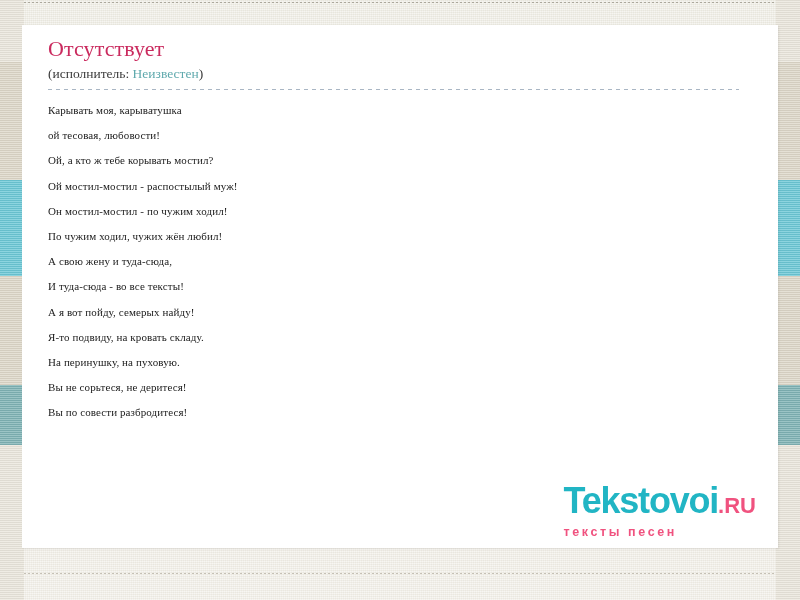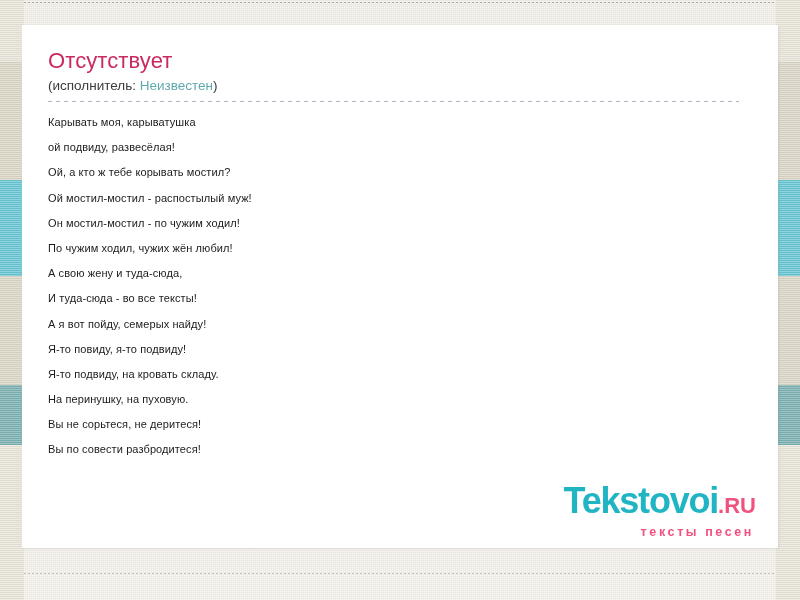--- a/index.html
+++ b/index.html
@@ -67,21 +67,21 @@
         rgba(160,152,136,0.55) 0 2px, rgba(0,0,0,0) 2px 4px); }
 
   
   #card {
     position:absolute;
     left:22px; top:25px; width:756px; height:523px;
     background:#ffffff;
     box-shadow:1px 1px 2px rgba(0,0,0,0.07);
   }
 
-  .card-inner { padding:22px 26px 0 26px; }
+  .card-inner { padding:10px 26px 0 26px;font-family:Liberation Serif, serif; }
 
   #song-title {
     color:#ca2a5e;
     font-size:22px;
     font-weight:400;
     line-height:28px;
     letter-spacing:0.1px;
   }
 
   #song-artist {
@@ -112,21 +112,21 @@
     color:#1b1b1b;
     letter-spacing:0.1px;
     white-space:nowrap;
   }
   #lyrics .lyric-line { height:25.2px; }
 
   
   #site-logo {
     position:absolute;
     right:22px; bottom:10px;
-    text-align:right;
+    text-align:left;
     line-height:1;
   }
   #logo-wordmark {
     font-size:36px;
     font-weight:bold;
     letter-spacing:-1.2px;
     line-height:36px;
   }
   #logo-name  { color:#21b5c4; }
   #logo-tld   { color:#f0527f; font-size:22px; letter-spacing:0px; }
@@ -172,29 +172,28 @@
 
     <div id="song-artist">
       <span>(исполнитель:</span>
       <span class="artist-link">Неизвестен</span><span>)</span>
     </div>
 
     <div id="header-rule"></div>
 
     <div id="lyrics">
       <div class="lyric-line">Карывать моя, карыватушка</div>
-      <div class="lyric-line">ой подвиду, развесёлая!</div>
+      <div class="lyric-line">ой тесовая, любовости!</div>
       <div class="lyric-line">Ой, а кто ж тебе корывать мостил?</div>
       <div class="lyric-line">Ой мостил-мостил - распостылый муж!</div>
       <div class="lyric-line">Он мостил-мостил - по чужим ходил!</div>
       <div class="lyric-line">По чужим ходил, чужих жён любил!</div>
       <div class="lyric-line">А свою жену и туда-сюда,</div>
       <div class="lyric-line">И туда-сюда - во все тексты!</div>
       <div class="lyric-line">А я вот пойду, семерых найду!</div>
-      <div class="lyric-line">Я-то повиду, я-то подвиду!</div>
       <div class="lyric-line">Я-то подвиду, на кровать складу.</div>
       <div class="lyric-line">На перинушку, на пуховую.</div>
       <div class="lyric-line">Вы не сорьтеся, не деритеся!</div>
       <div class="lyric-line">Вы по совести разбродитеся!</div>
     </div>
 
   </div>
 
   <div id="site-logo">
     <div id="logo-wordmark">

